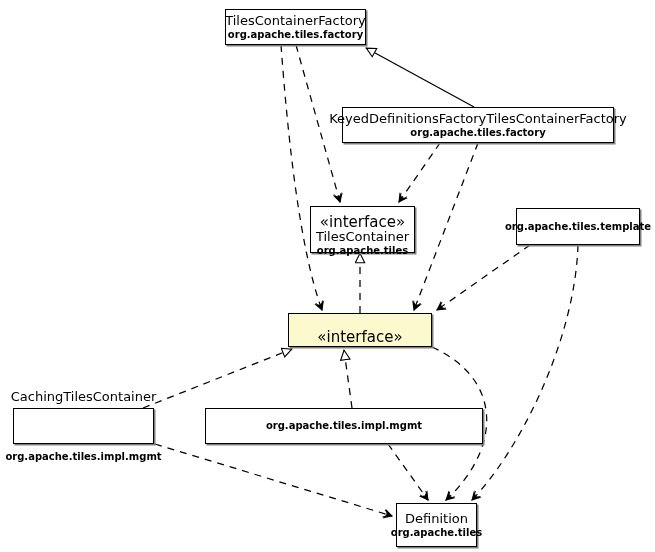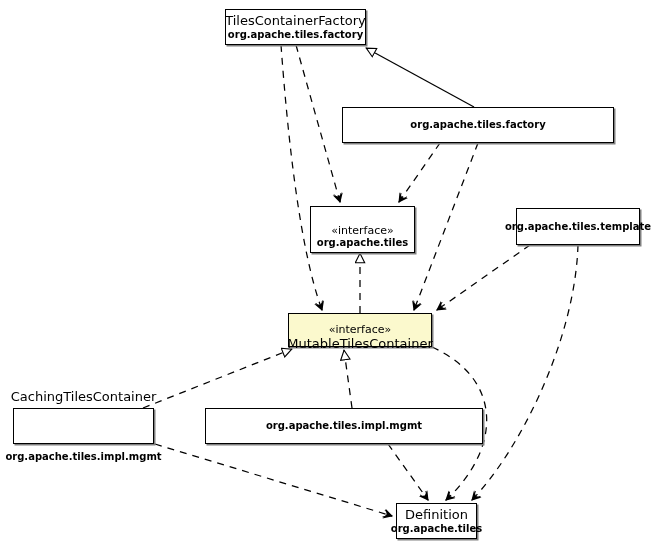--- a/index.html
+++ b/index.html
@@ -35,21 +35,21 @@
     flex-direction: column;
     align-items: center;
     justify-content: center;
     padding: 2px 6px;
     z-index: 5;
   }
   .node.highlight {
     background: #fbf9cd;
   }
   .stereo {
-    font-size: 11px;
+    font-size: 15px;
     line-height: 13px;
     color: #000000;
     white-space: nowrap;
     margin-top: 14px;
   }
   .cname {
     font-size: 13px;
     line-height: 16px;
     color: #000000;
     white-space: nowrap;
@@ -95,42 +95,43 @@
       </g>
   </svg>
 
 <div class="node" style="left: 225px; top: 9px; width: 141px; height: 36px;">
 
     <div class="cname">TilesContainerFactory</div>
     <div class="pkg">org.apache.tiles.factory</div>
   </div>
     <div class="node" style="left: 342px; top: 107px; width: 272px; height: 36px;">
 
+    <div class="cname">KeyedDefinitionsFactoryTilesContainerFactory</div>
     <div class="pkg">org.apache.tiles.factory</div>
   </div>
     <div class="node" style="left: 310px; top: 206px; width: 105px; height: 47px;">
     <div class="stereo">«interface»</div>
+    <div class="cname">TilesContainer</div>
     <div class="pkg">org.apache.tiles</div>
   </div>
     <div class="node" style="left: 516px; top: 208px; width: 124px; height: 37px;">
 
     <div class="pkg">org.apache.tiles.template</div>
   </div>
     <div class="node highlight" style="left: 288px; top: 313px; width: 144px; height: 34px;">
     <div class="stereo">«interface»</div>
-    <div class="cname">MutableTilesContainer</div>
 
   </div>
     <div class="node" style="left: 13px; top: 408px; width: 141px; height: 36px; gap: 46px;">
 
     <div class="cname">CachingTilesContainer</div>
     <div class="pkg">org.apache.tiles.impl.mgmt</div>
   </div>
     <div class="node" style="left: 205px; top: 408px; width: 278px; height: 36px;">
 
     <div class="pkg">org.apache.tiles.impl.mgmt</div>
   </div>
-    <div class="node" style="left: 396px; top: 503px; width: 81px; height: 36px;">
+    <div class="node" style="left: 396px; top: 503px; width: 81px; height: 44px;">
 
     <div class="cname">Definition</div>
     <div class="pkg">org.apache.tiles</div>
   </div>
   </div>
 
 </body></html>

